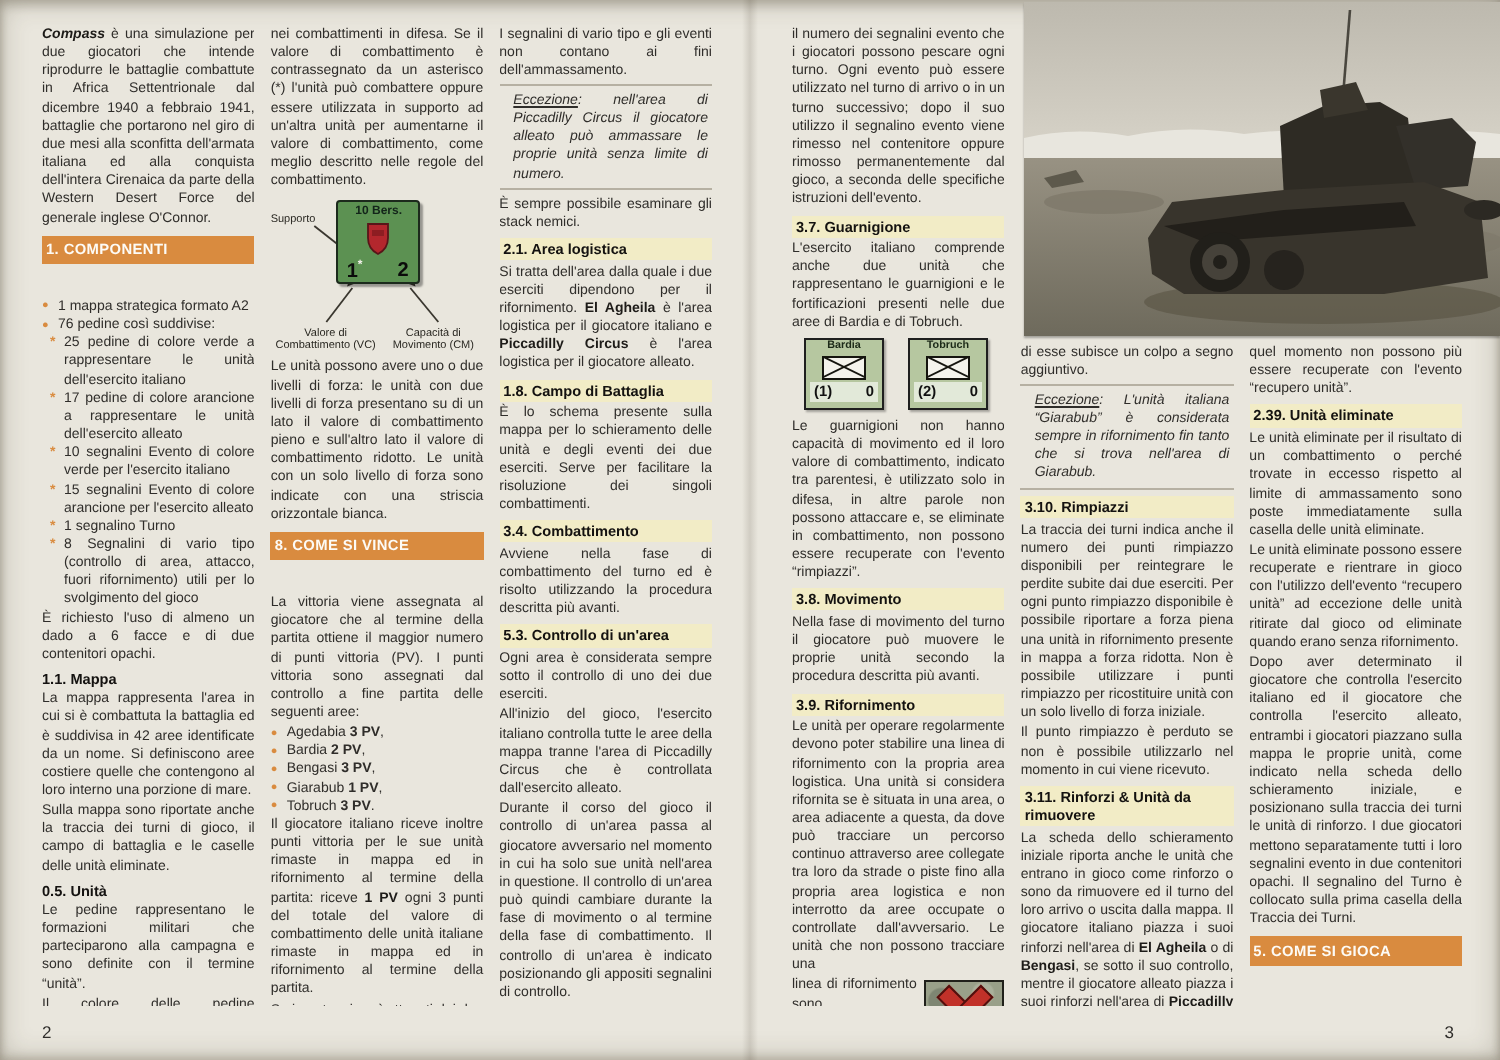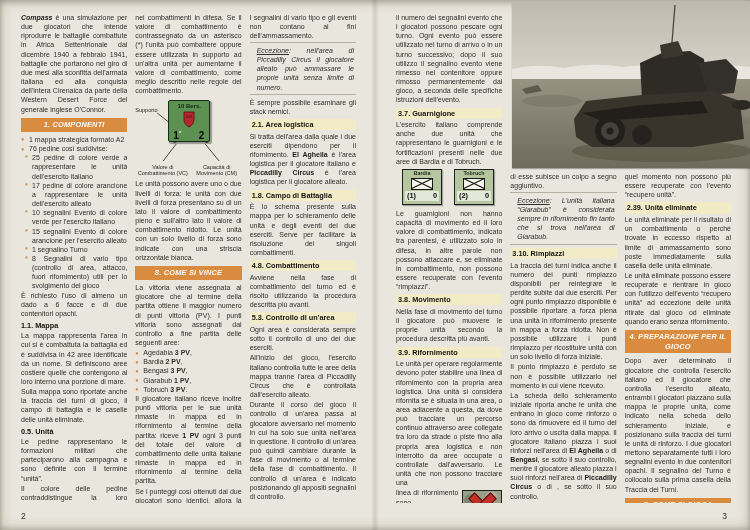--- a/index.html
+++ b/index.html
@@ -12,21 +12,21 @@
   .page.left{left:0;} .page.right{left:375px;}
   .cols{display:flex;gap:8px;height:490px;}
   .col{flex:1;overflow:hidden;min-width:0;}
   .stack{flex:2.075;display:flex;flex-direction:column;min-width:0;}
   .spacer{height:159px;flex:none;}
   .cols.inner{height:auto;flex:1;overflow:hidden;}
   
   .body{margin:0 0 1px;font-size:7px;line-height:1.31;text-align:justify;}
   .body b{color:#1d1b18;}
   .h1{background:#d98b3f;color:#fdfbf6;font-weight:bold;font-size:7.4px;line-height:1.25;
-      text-align:center;padding:2.5px 2px;margin:4px 0 3px;letter-spacing:.2px;font-style:italic;}
+      text-align:left;padding:2.5px 2px;margin:4px 0 17px;letter-spacing:.2px;}
   .h2{font-weight:bold;font-size:7.3px;margin:3px 0 1px;color:#141210;line-height:1.25;}
   .h2.hl{background:#f2ecc6;padding:1px 2px;margin:3px 0 1.5px;}
   .li{display:flex;font-size:7px;line-height:1.31;text-align:justify;}
   .blt{flex:none;color:#d98b3f;font-weight:bold;}
   .b1{width:8px;font-size:5.5px;padding-top:1.5px;}
   .b2{width:7px;margin-left:4px;font-size:7px;}
   .litx{flex:1;min-width:0;}
   .exc{border-top:1px solid #b6b0a2;border-bottom:1px solid #b6b0a2;font-style:italic;
        font-size:7px;line-height:1.31;text-align:justify;padding:2.5px 2px 2.5px 7px;margin:2px 0 2.5px;}
   .pnum{position:absolute;bottom:9px;font-size:8.5px;color:#2f2d2a;}
@@ -169,21 +169,21 @@
           <p class="body">Se i punteggi così ottenuti dai due giocatori sono identici, allora la partita si chiude in pareggio.</p>
         </div>
       <div class="col">
           <p class="body">I segnalini di vario tipo e gli eventi non contano ai fini dell'ammassamento.</p>
           <div class="exc"><u>Eccezione</u>: nell'area di Piccadilly Circus il giocatore alleato può ammassare le proprie unità senza limite di numero.</div>
           <p class="body">È sempre possibile esaminare gli stack nemici.</p>
           <div class="h2 hl">2.1. Area logistica</div>
           <p class="body">Si tratta dell'area dalla quale i due eserciti dipendono per il rifornimento. <b>El Agheila</b> è l'area logistica per il giocatore italiano e <b>Piccadilly Circus</b> è l'area logistica per il giocatore alleato.</p>
           <div class="h2 hl">1.8. Campo di Battaglia</div>
           <p class="body">È lo schema presente sulla mappa per lo schieramento delle unità e degli eventi dei due eserciti. Serve per facilitare la risoluzione dei singoli combattimenti.</p>
-          <div class="h2 hl">4.8. Combattimento</div>
+          <div class="h2 hl">3.4. Combattimento</div>
           <p class="body">Avviene nella fase di combattimento del turno ed è risolto utilizzando la procedura descritta più avanti.</p>
           <div class="h2 hl">5.3. Controllo di un'area</div>
           <p class="body">Ogni area è considerata sempre sotto il controllo di uno dei due eserciti.</p>
           <p class="body">All'inizio del gioco, l'esercito italiano controlla tutte le aree della mappa tranne l'area di Piccadilly Circus che è controllata dall'esercito alleato.</p>
           <p class="body">Durante il corso del gioco il controllo di un'area passa al giocatore avversario nel momento in cui ha solo sue unità nell'area in questione. Il controllo di un'area può quindi cambiare durante la fase di movimento o al termine della fase di combattimento. Il controllo di un'area è indicato posizionando gli appositi segnalini di controllo.</p>
         </div>
     </div>
     <div class="pnum pl">2</div>
   </div>
 
@@ -260,28 +260,28 @@
         </div>
       <div class="stack">
         <div class="spacer"></div>
         <div class="cols inner">
           <div class="col">
               <p class="body">di esse subisce un colpo a segno aggiuntivo.</p>
               <div class="exc"><u>Eccezione</u>: L'unità italiana “Giarabub” è considerata sempre in rifornimento fin tanto che si trova nell'area di Giarabub.</div>
               <div class="h2 hl">3.10. Rimpiazzi</div>
               <p class="body">La traccia dei turni indica anche il numero dei punti rimpiazzo disponibili per reintegrare le perdite subite dai due eserciti. Per ogni punto rimpiazzo disponibile è possibile riportare a forza piena una unità in rifornimento presente in mappa a forza ridotta. Non è possibile utilizzare i punti rimpiazzo per ricostituire unità con un solo livello di forza iniziale.</p>
               <p class="body">Il punto rimpiazzo è perduto se non è possibile utilizzarlo nel momento in cui viene ricevuto.</p>
+              <div class="h2 hl">3.11. Rinforzi &amp; Unità da rimuovere</div>
               <p class="body">La scheda dello schieramento iniziale riporta anche le unità che entrano in gioco come rinforzo o sono da rimuovere ed il turno del loro arrivo o uscita dalla mappa. Il giocatore italiano piazza i suoi rinforzi nell'area di <b>El Agheila</b> o di <b>Bengasi</b>, se sotto il suo controllo, mentre il giocatore alleato piazza i suoi rinforzi nell'area di <b>Piccadilly Circus</b> o di , se sotto il suo controllo.</p>
             </div>
           <div class="col">
               <p class="body">quel momento non possono più essere recuperate con l'evento “recupero unità”.</p>
               <div class="h2 hl">2.39. Unità eliminate</div>
               <p class="body">Le unità eliminate per il risultato di un combattimento o perché trovate in eccesso rispetto al limite di ammassamento sono poste immediatamente sulla casella delle unità eliminate.</p>
               <p class="body">Le unità eliminate possono essere recuperate e rientrare in gioco con l'utilizzo dell'evento “recupero unità” ad eccezione delle unità ritirate dal gioco od eliminate quando erano senza rifornimento.</p>
-              <div class="h1">4. PREPARAZIONE PER IL GIOCO</div>
               <p class="body">Dopo aver determinato il giocatore che controlla l'esercito italiano ed il giocatore che controlla l'esercito alleato, entrambi i giocatori piazzano sulla mappa le proprie unità, come indicato nella scheda dello schieramento iniziale, e posizionano sulla traccia dei turni le unità di rinforzo. I due giocatori mettono separatamente tutti i loro segnalini evento in due contenitori opachi. Il segnalino del Turno è collocato sulla prima casella della Traccia dei Turni.</p>
               <div class="h1">5. COME SI GIOCA</div>
             </div>
         </div>
       </div>
     </div>
     <div class="pnum pr">3</div>
   </div>
 
   <div class="fold"></div>

